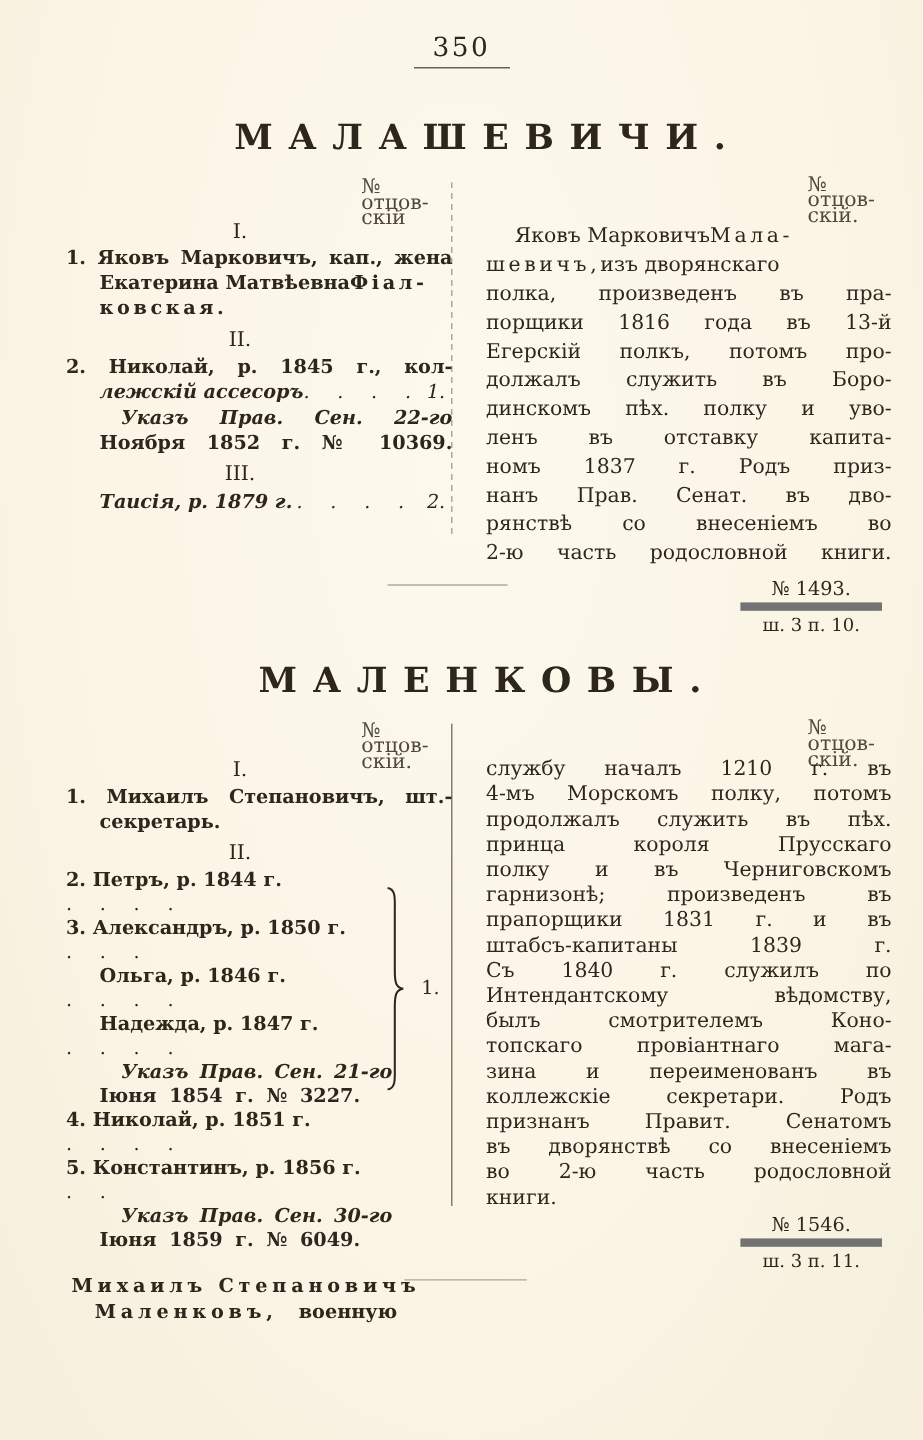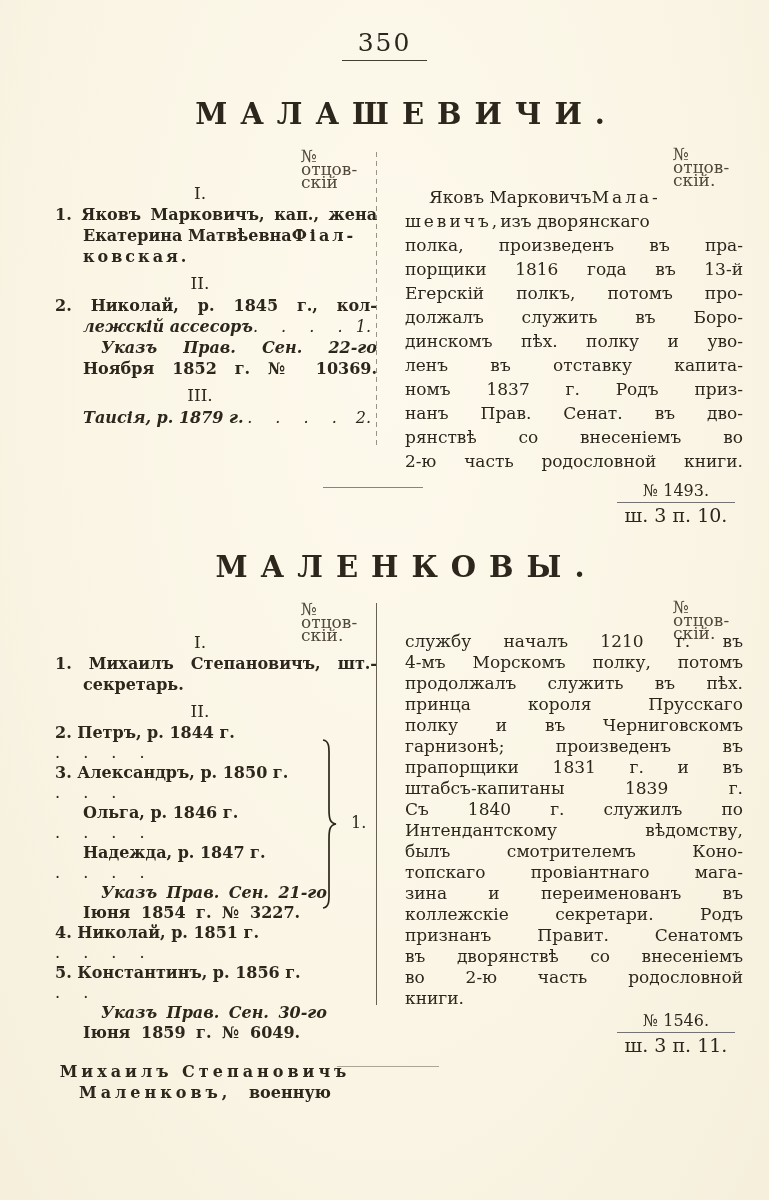--- a/index.html
+++ b/index.html
@@ -4,21 +4,21 @@
 <style>
   html,body{margin:0;padding:0;}
   body{
     width:769px;height:1200px;
     background:radial-gradient(ellipse at 50% 30%, #fdf9ec 0%, #faf5e5 55%, #f5efdc 100%);
     font-family:"DejaVu Serif", serif;
     color:#2d261c;
     position:relative;
     overflow:hidden;
   }
-  .pageno{position:absolute;top:28px;left:0;right:0;text-align:center;font-size:25px;letter-spacing:2px;}
+  .pageno{position:absolute;top:28px;left:0;right:0;text-align:center;font-size:22px;letter-spacing:2px;}
   .pn{display:inline-block;padding:0 16px 3px;border-bottom:1px solid #453d2f;}
 
   .sec{position:absolute;left:55px;width:690px;}
   .sec1{top:92px;height:400px;}
   .sec2{top:545px;height:530px;}
   .title{
     margin:6px 0 0 0;text-align:center;
     font-size:29px;line-height:32px;font-weight:bold;
     letter-spacing:13px;text-indent:13px;white-space:nowrap;
   }
@@ -60,21 +60,21 @@
   .drow .fnum{margin-left:10px;font-weight:normal;}
   .drow2{display:flex;align-items:baseline;width:272px;}
   .drow2 .dots{flex:1;text-align:right;letter-spacing:9px;font-weight:normal;overflow:hidden;}
 
   .closing{width:300px;text-align:center;white-space:nowrap;}
   .gap{height:18px;}
 
   .refblk{width:118px;margin-left:auto;margin-right:8px;text-align:center;margin-top:8px;}
   .sec2 .refblk{margin-top:2px;}
   .refno{font-size:16px;line-height:20px;padding-bottom:1px;}
-  .refcode{font-size:19px;line-height:20px;border-top:1px solid #737373;padding-top:2px;}
+  .refcode{font-size:15px;line-height:20px;border-top:7px solid #737373;padding-top:2px;}
 
   .brace{position:absolute;left:266px;top:194px;}
   .groupnum{position:absolute;left:296px;top:268px;font-size:16px;}
   .middiv{position:absolute;top:487px;left:323px;width:100px;border-top:1px solid rgba(80,70,55,.65);}
   .enddiv{position:absolute;top:1066px;left:337px;width:102px;border-top:1px solid rgba(80,70,55,.45);}
 </style>
 </head>
 <body>
 
 <div class="pageno">

